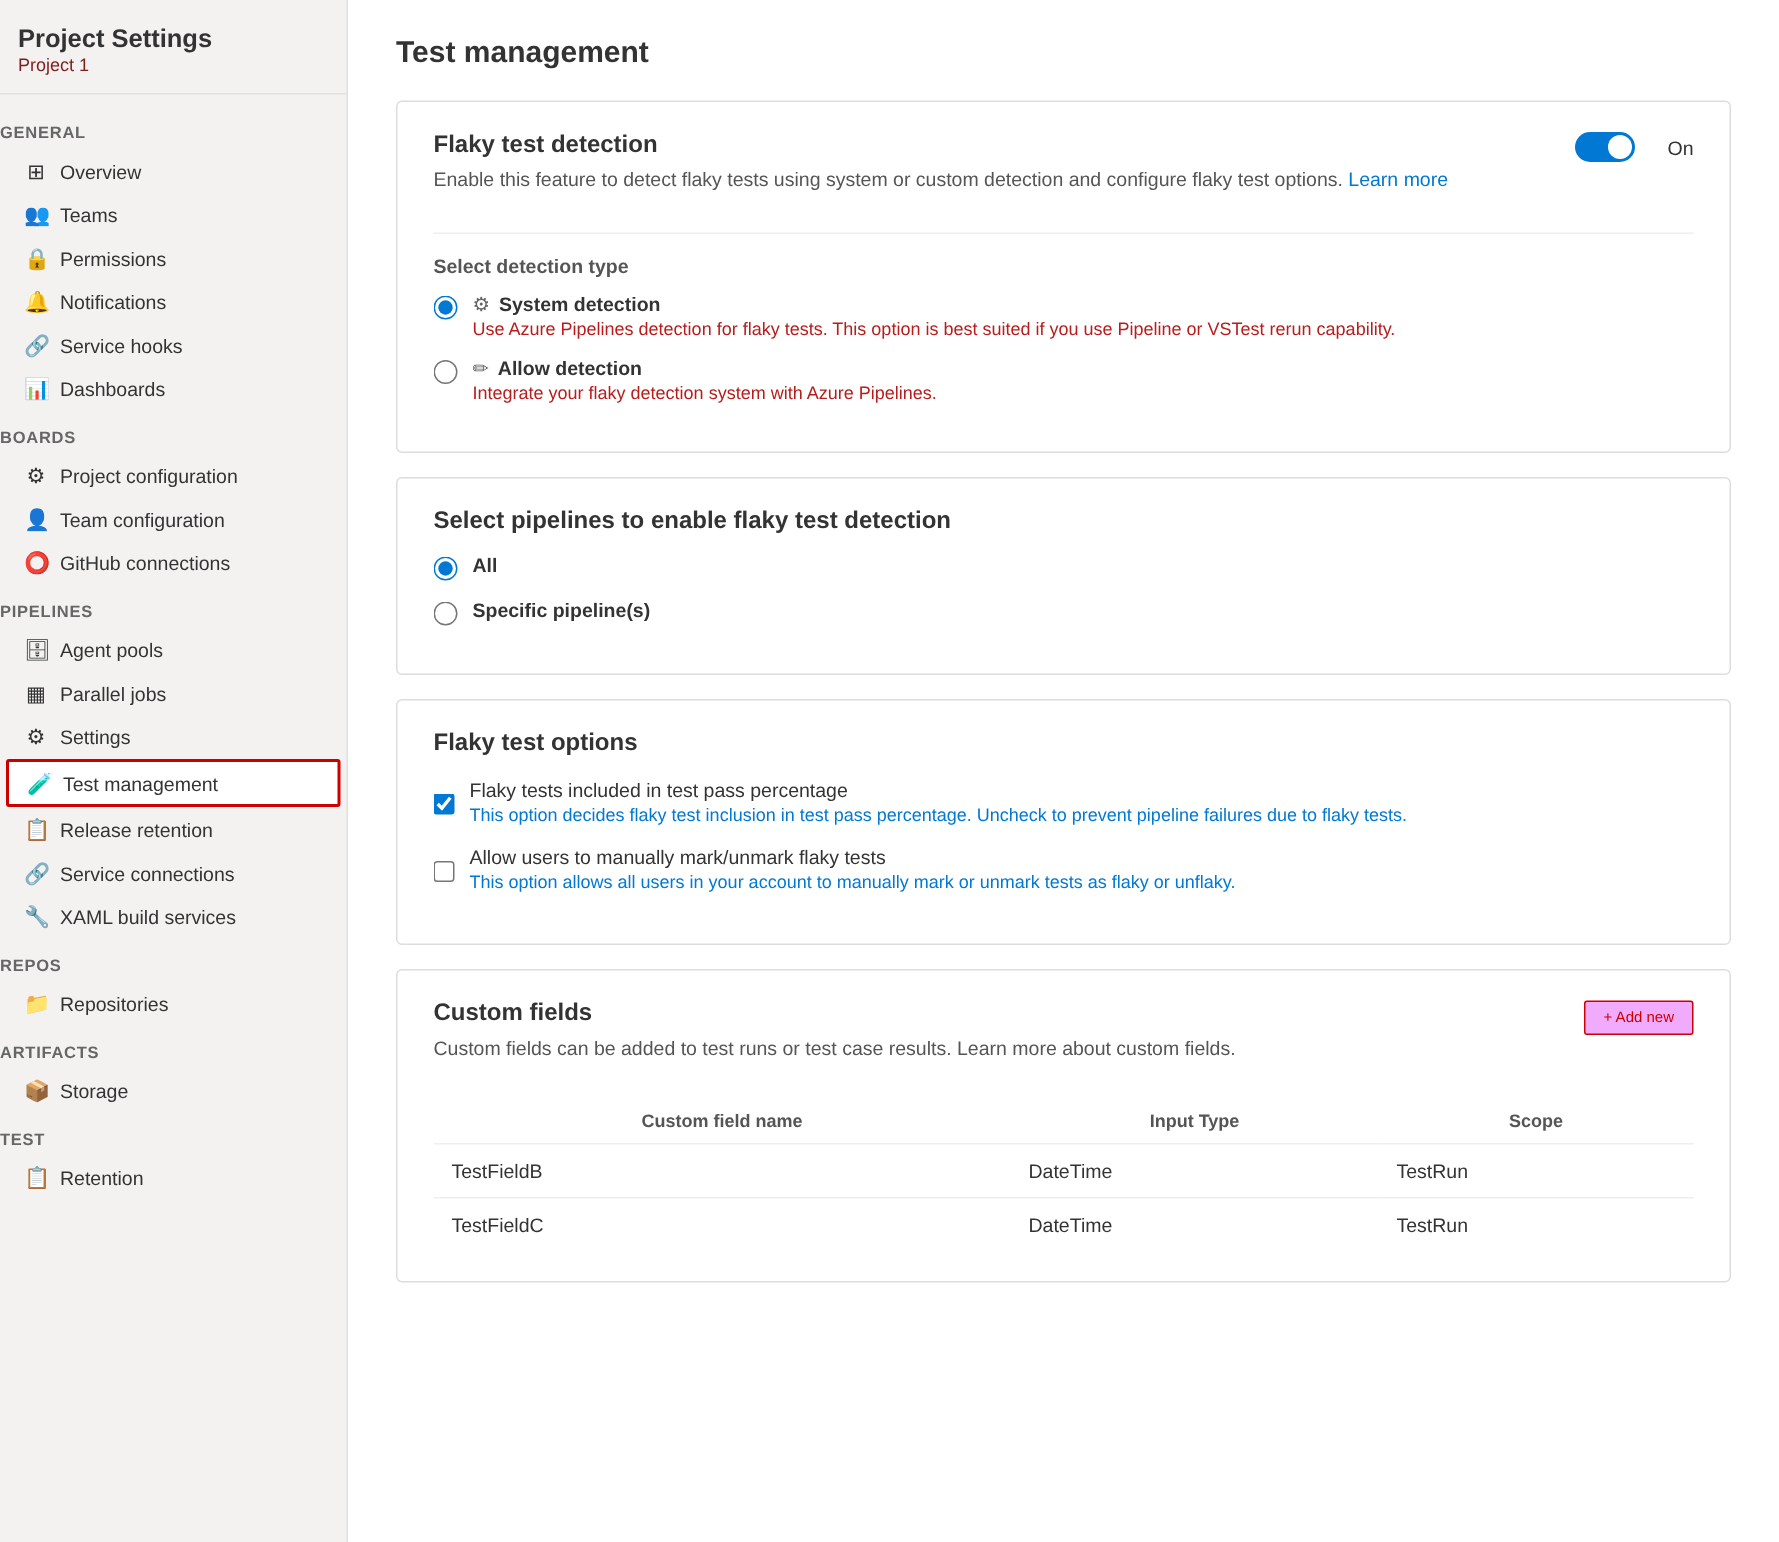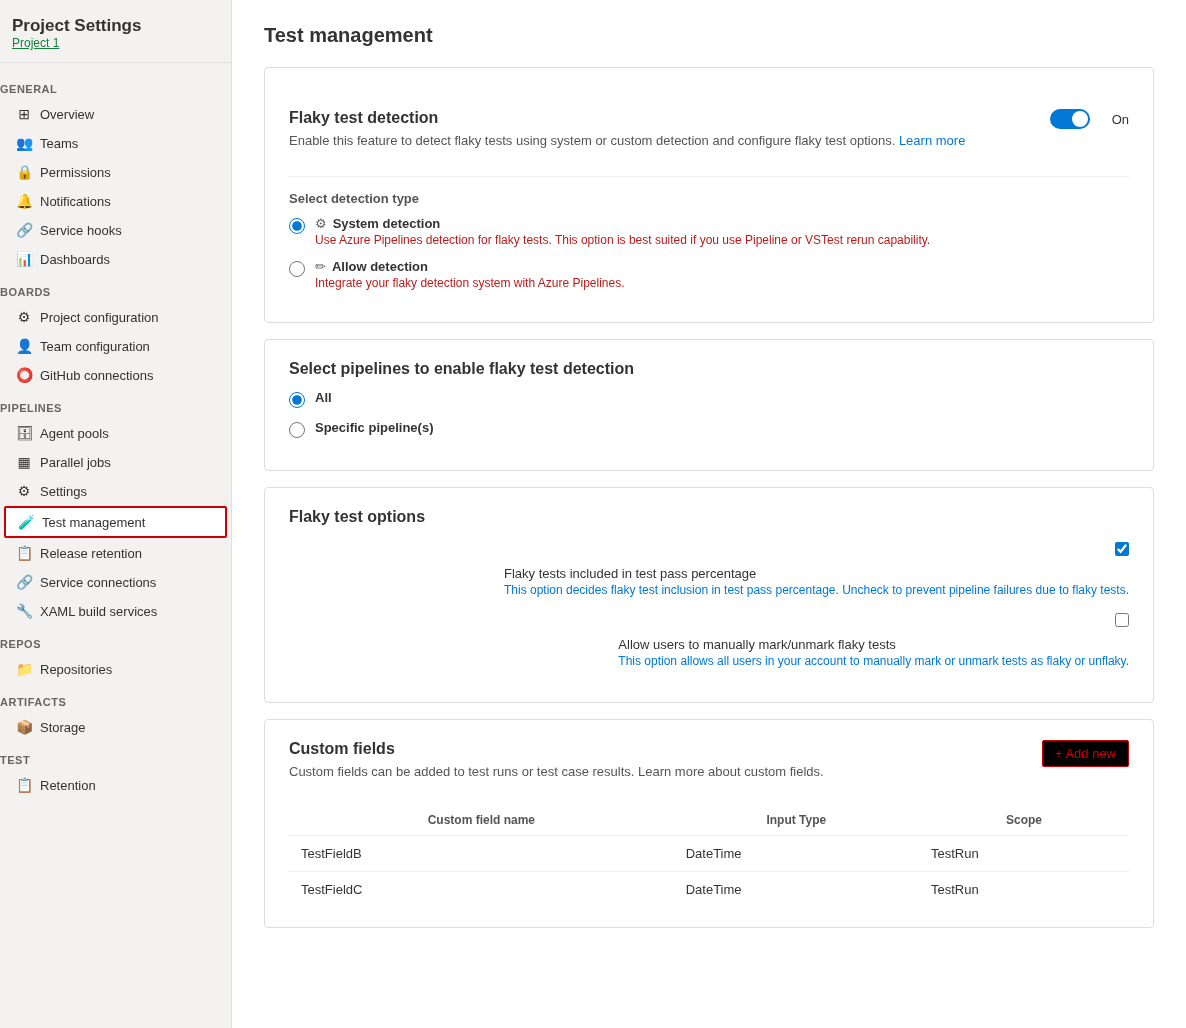--- a/index.html
+++ b/index.html
@@ -19,22 +19,21 @@
       border-bottom: 1px solid #e0e0e0;
       margin-bottom: 8px;
     }
     .sidebar-header-title {
       font-size: 17px;
       font-weight: 600;
       color: #333;
     }
     .sidebar-header-sub {
       font-size: 12px;
-      color: #15803d;
-      text-decoration: underline;
+      color: #7f1d1d;
     }
     .sidebar-section-label {
       font-size: 11px;
       font-weight: 700;
       color: #666;
       text-transform: uppercase;
       letter-spacing: 0.5px;
       padding: 12px 12px 4px 0;
     }
     .sidebar-item {
@@ -89,21 +88,20 @@
       color: #555;
       margin-bottom: 14px;
     }
     .card-desc a { color: #0078d4; text-decoration: none; }
 
     
     .toggle-row {
       display: flex;
       justify-content: space-between;
       align-items: flex-start;
-      margin-top: 21px;
     }
     .toggle-info { flex: 1; }
     .toggle-container {
       display: flex;
       align-items: center;
       gap: 22px;
       text-align: center;
     }
     .toggle-switch {
       width: 40px;
@@ -173,24 +171,23 @@
     }
     .radio-desc {
       font-size: 12px;
       color: #b91c1c;
     }
     .radio-icon { font-size: 13px; color: #666; }
 
     
     .checkbox-option {
       display: flex;
-      align-items: flex-end;
+      align-items: center;
       gap: 10px;
       margin-bottom: 14px;
-      flex-direction: column;
     }
     .checkbox-option input[type="checkbox"] {
       margin-top: 2px;
       accent-color: #0078d4;
       width: 14px;
       height: 14px;
       flex-shrink: 0;
       cursor: pointer;
     }
     .checkbox-title {
@@ -207,23 +204,23 @@
     
     .custom-fields-header {
       display: flex;
       justify-content: space-between;
       align-items: flex-start;
       margin-bottom: 6px;
     }
     .add-new-btn {
       border: 1px solid #c00;
       color: #c00;
-      background: #000000;
+      background: #f0abfc;
       padding: 5px 12px;
-      font-size: 13px;
+      font-size: 10px;
       cursor: pointer;
       border-radius: 2px;
       white-space: nowrap;
       font-weight: 500;
     }
 
     .custom-fields-table {
       width: 100%;
       border-collapse: collapse;
       margin-top: 12px;

